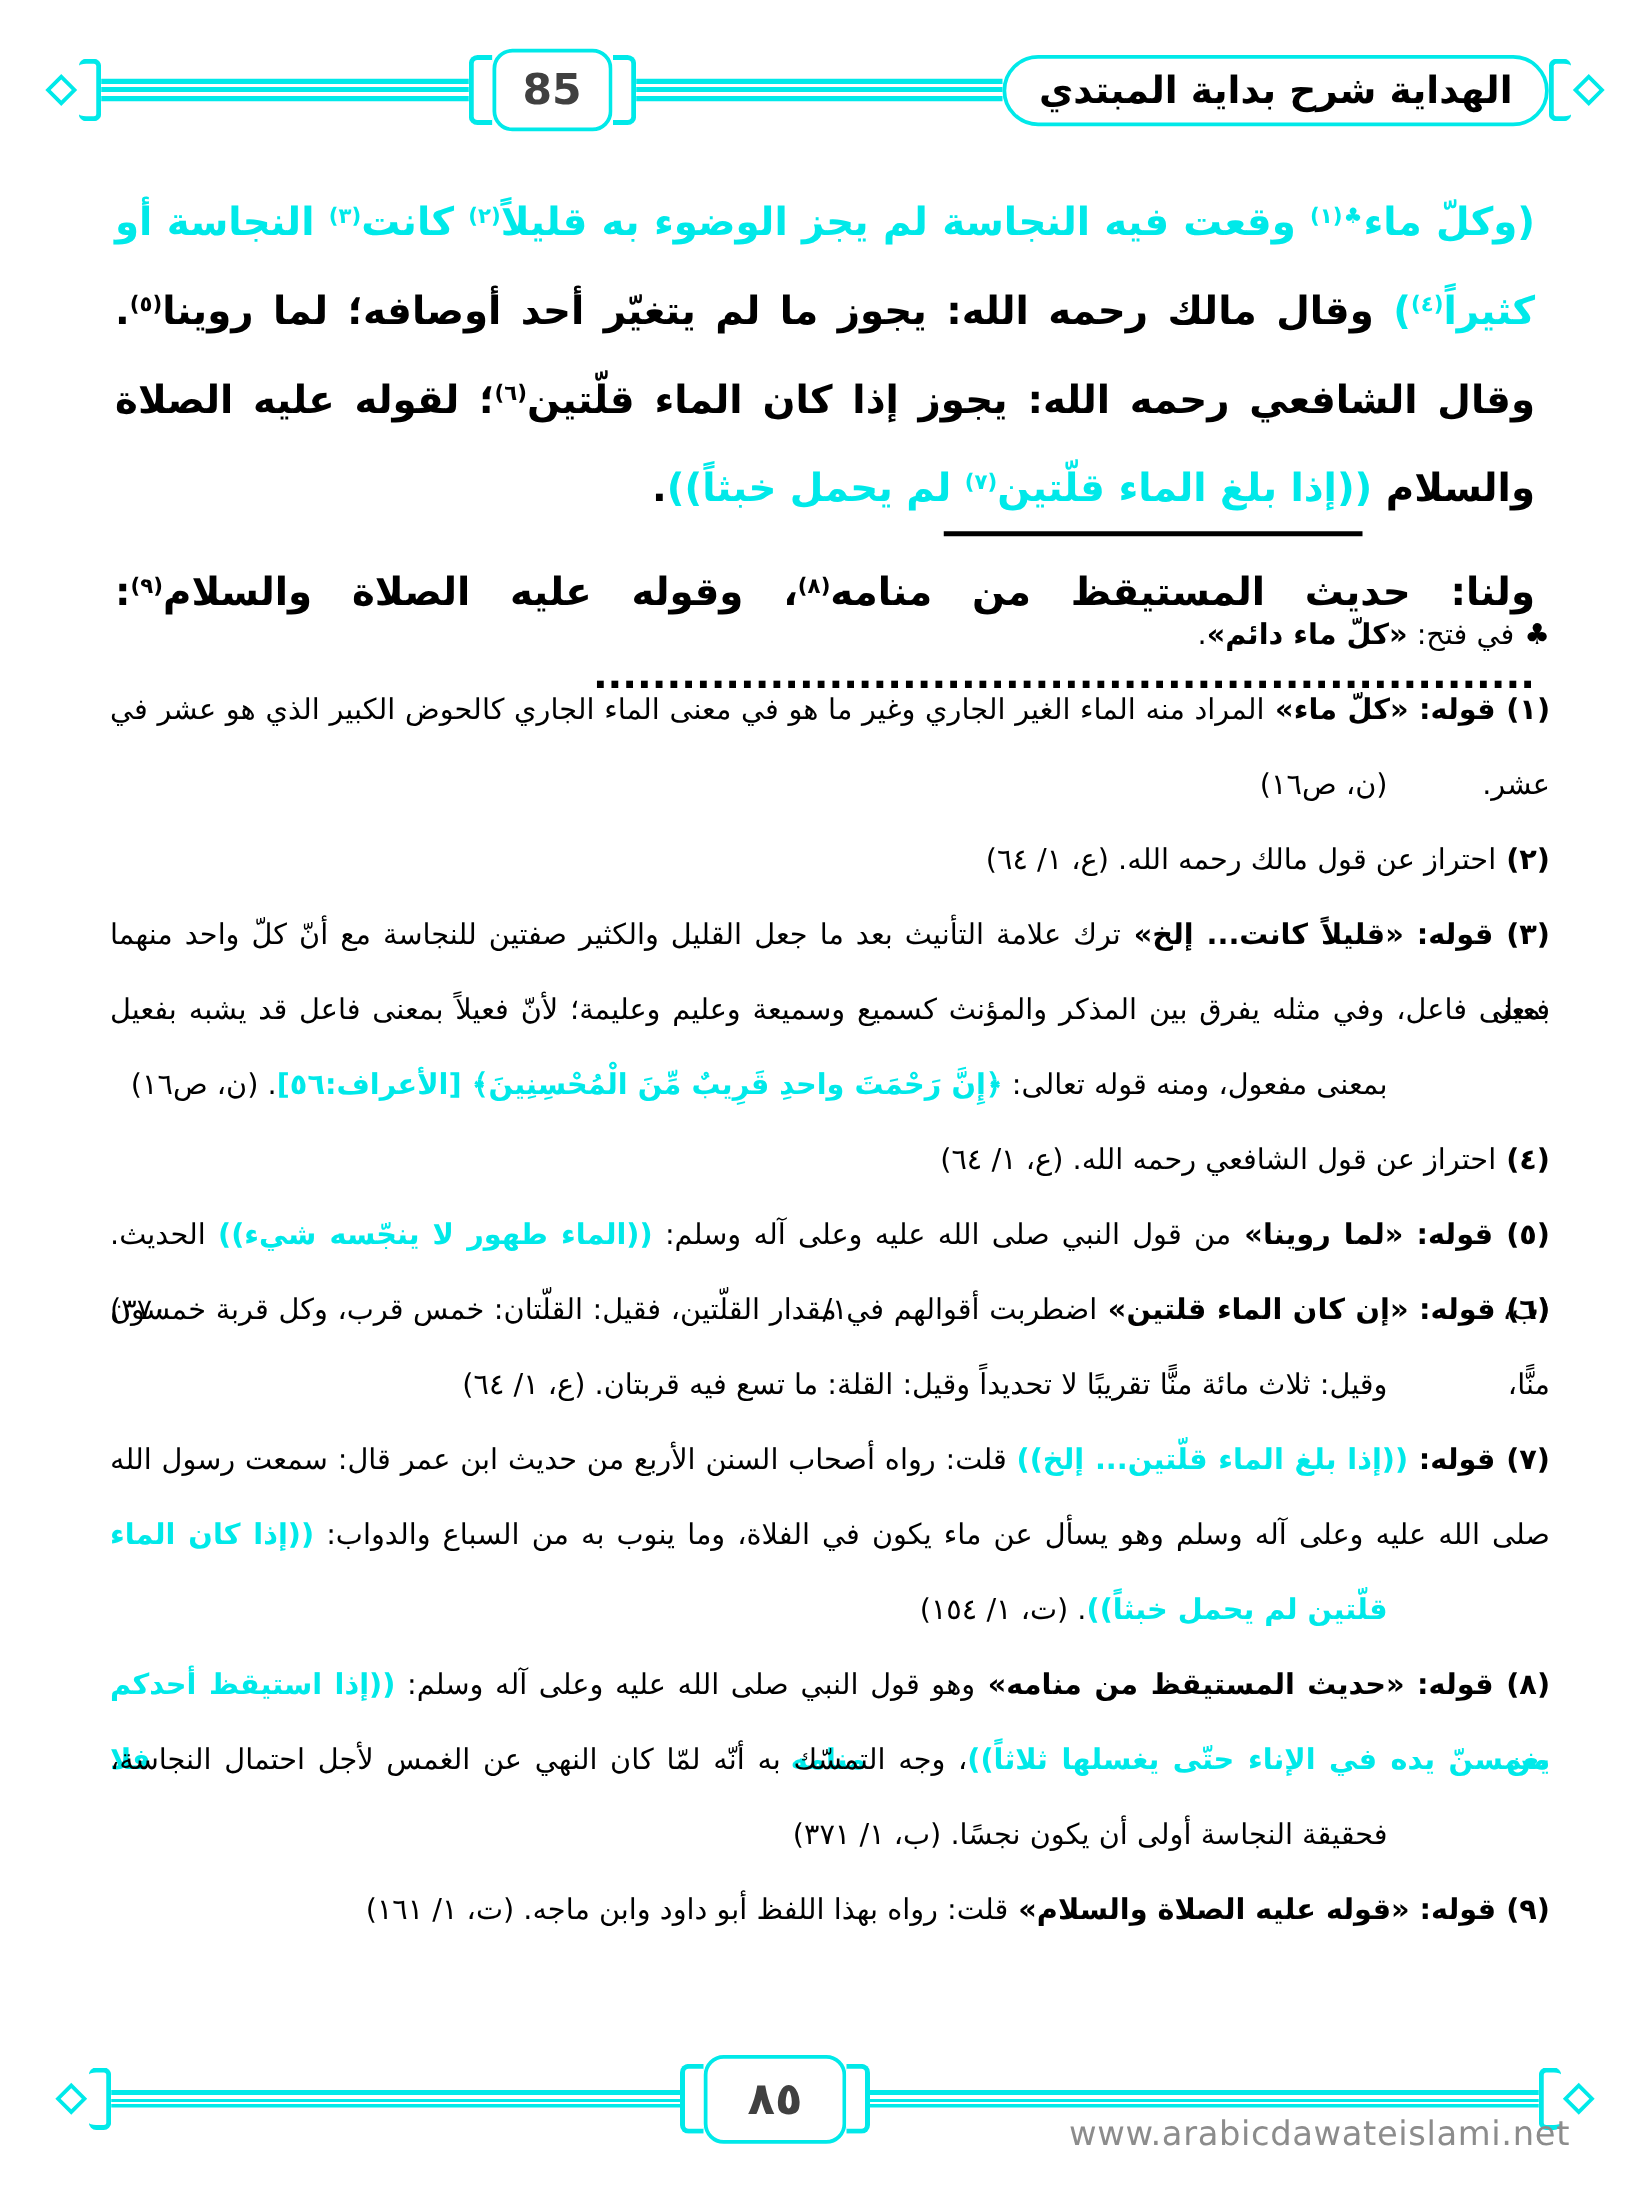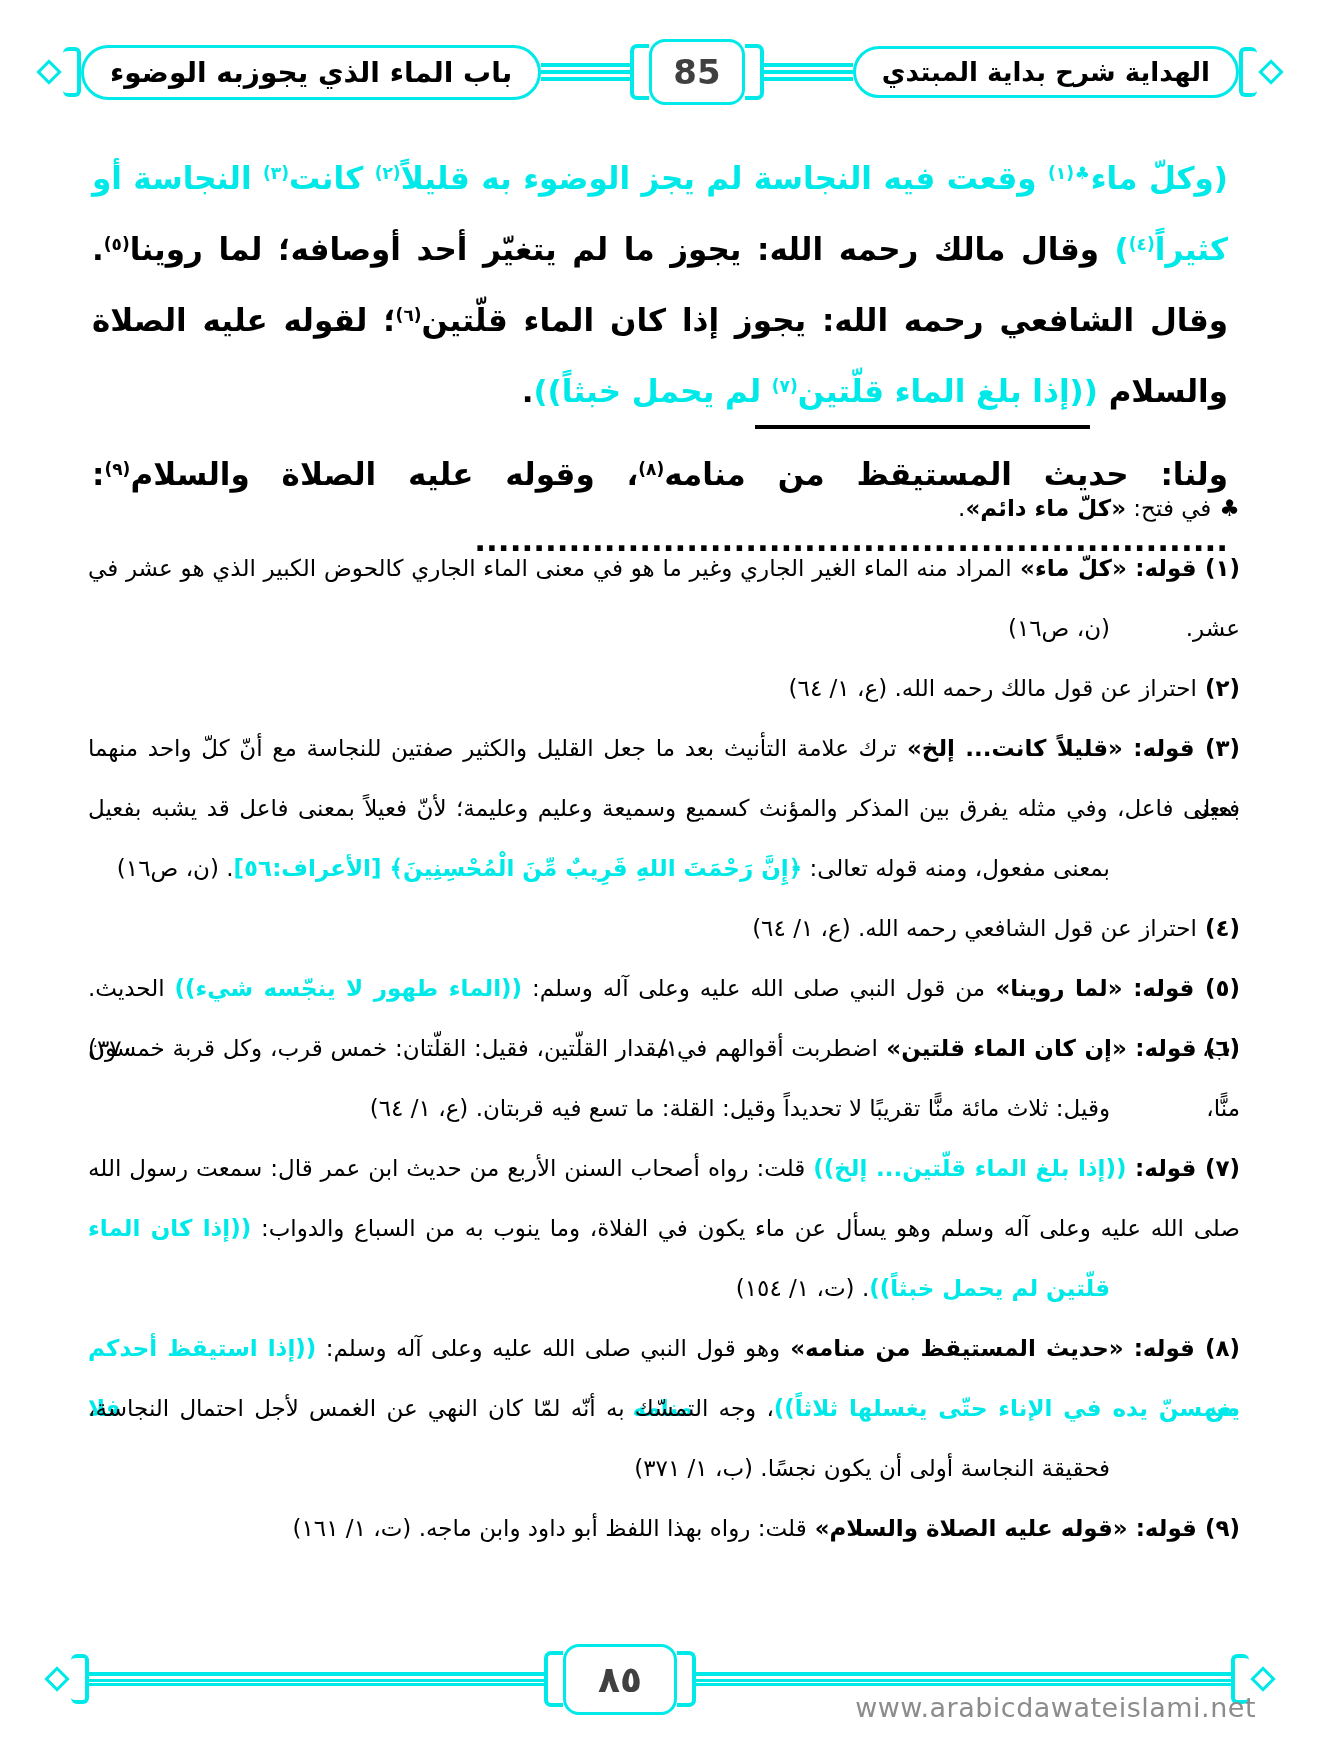--- a/index.html
+++ b/index.html
@@ -12,21 +12,21 @@
   .band-top { top:34px; height:76px; padding:0 40px; }
   .band-bottom { top:1648px; height:62px; padding:0 48px; }
   .tbar { flex:1 1 auto; height:18px; min-width:30px;
           background:linear-gradient(to bottom, var(--accent) 0 4px, #fff 4px 7px,
                      var(--accent) 7px 11px, #fff 11px 14px, var(--accent) 14px 18px); }
   .tbar-thin { height:14px;
           background:linear-gradient(to bottom, var(--accent) 0 4px, #fff 4px 7px,
                      var(--accent) 7px 10px, #fff 10px 11px, var(--accent) 11px 14px); }
   .capsule { flex:0 0 auto; border:3px solid var(--accent); border-radius:34px; background:#fff;
              padding:8px 26px; font-weight:bold; font-size:28px; color:#000; white-space:nowrap; }
-  .capsule-callig { font-size:26px; letter-spacing:-1px; }
+  .capsule-callig { font-size:30px; letter-spacing:-1px; }
   .badge { flex:0 0 auto; border:3px solid var(--accent); border-radius:16px; background:#fff;
            min-width:78px; text-align:center; padding:10px 6px; font-weight:bold; font-size:34px; color:#404040; }
   .badge-bottom { min-width:96px; font-size:36px; padding:12px 6px; }
   .brk { flex:0 0 auto; width:15px; height:48px; border:4px solid var(--accent); border-radius:7px; background:#fff; }
   .brk-l { border-right:none; border-top-right-radius:0; border-bottom-right-radius:0; }
   .brk-r { border-left:none; border-top-left-radius:0; border-bottom-left-radius:0; }
   .orn { flex:0 0 auto; display:flex; align-items:center; gap:5px; }
   .orn-diamond { width:12px; height:12px; border:3px solid var(--accent); transform:rotate(45deg); background:#fff; }
   .orn-brkt { width:14px; height:42px; border:4px solid var(--accent); border-radius:6px; background:#fff; }
   .orn-brkt-openl { border-left:none; } .orn-brkt-openr { border-right:none; }
@@ -56,23 +56,20 @@
 </head>
 <body>
 
 <div id="page">
 
   <div class="band band-top">
     <div class="orn">
       <div class="orn-diamond"></div>
       <div class="orn-brkt orn-brkt-openl"></div>
     </div>
-    <div class="capsule">
-      <span>باب الماء الذي يجوزبه الوضوء</span>
-    </div>
     <div class="tbar"></div>
     <div class="brk brk-l"></div>
     <div class="badge">
       <span>85</span>
     </div>
     <div class="brk brk-r"></div>
     <div class="tbar"></div>
     <div class="capsule capsule-callig">
       <span>الهداية شرح بداية المبتدي</span>
     </div>
@@ -92,21 +89,21 @@
   <div class="footnotes">
     <div class="fline"><span class="bd">♣ </span><span>في فتح: </span><span class="bd">«كلّ ماء دائم»</span><span>.</span></div>
 
     <div class="fline fill"><span class="bd">(١) قوله: «كلّ ماء» </span><span>المراد منه الماء الغير الجاري وغير ما هو في معنى الماء الجاري كالحوض الكبير الذي هو عشر في عشر.</span></div>
     <div class="fline end"><span>(ن، ص١٦)</span></div>
 
     <div class="fline"><span class="bd">(٢) </span><span>احتراز عن قول مالك رحمه الله. (ع، ١/ ٦٤)</span></div>
 
     <div class="fline fill"><span class="bd">(٣) قوله: «قليلاً كانت... إلخ» </span><span>ترك علامة التأنيث بعد ما جعل القليل والكثير صفتين للنجاسة مع أنّ كلّ واحد منهما فعيل</span></div>
     <div class="fline fill"><span>بمعنى فاعل، وفي مثله يفرق بين المذكر والمؤنث كسميع وسميعة وعليم وعليمة؛ لأنّ فعيلاً بمعنى فاعل قد يشبه بفعيل</span></div>
-    <div class="fline end"><span>بمعنى مفعول، ومنه قوله تعالى: </span><span class="cy bd">﴿إِنَّ رَحْمَتَ اللهِ قَرِيبٌ مِّنَ الْمُحْسِنِينَ﴾ [الأعراف:٥٦]</span><span>. (ن، ص١٦)</span></div>
+    <div class="fline end"><span>بمعنى مفعول، ومنه قوله تعالى: </span><span class="cy bd">﴿إِنَّ رَحْمَتَ واحدِ قَرِيبٌ مِّنَ الْمُحْسِنِينَ﴾ [الأعراف:٥٦]</span><span>. (ن، ص١٦)</span></div>
 
     <div class="fline"><span class="bd">(٤) </span><span>احتراز عن قول الشافعي رحمه الله. (ع، ١/ ٦٤)</span></div>
 
     <div class="fline fill"><span class="bd">(٥) قوله: «لما روينا» </span><span>من قول النبي صلى الله عليه وعلى آله وسلم: </span><span class="cy bd">((الماء طهور لا ينجّسه شيء))</span><span> الحديث. (ب، ١/ ٣٧٠)</span></div>
 
     <div class="fline fill"><span class="bd">(٦) قوله: «إن كان الماء قلتين» </span><span>اضطربت أقوالهم في مقدار القلّتين، فقيل: القلّتان: خمس قرب، وكل قربة خمسون منًّا،</span></div>
     <div class="fline end"><span>وقيل: ثلاث مائة منًّا تقريبًا لا تحديداً وقيل: القلة: ما تسع فيه قربتان. (ع، ١/ ٦٤)</span></div>
 
     <div class="fline fill"><span class="bd">(٧) قوله: </span><span class="cy bd">((إذا بلغ الماء قلّتين... إلخ))</span><span> قلت: رواه أصحاب السنن الأربع من حديث ابن عمر قال: سمعت رسول الله</span></div>
     <div class="fline fill"><span>صلى الله عليه وعلى آله وسلم وهو يسأل عن ماء يكون في الفلاة، وما ينوب به من السباع والدواب: </span><span class="cy bd">((إذا كان الماء</span></div>

